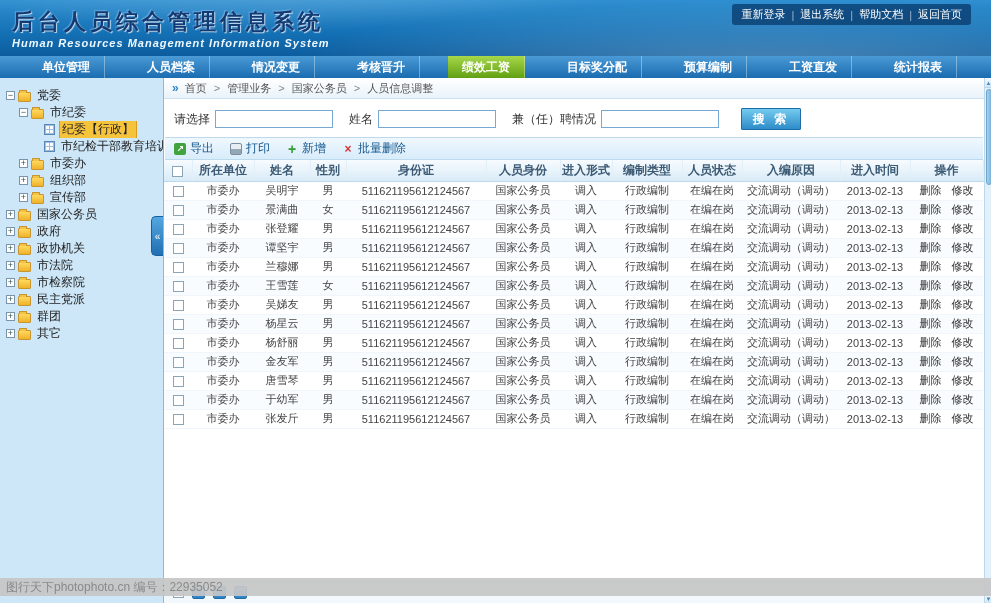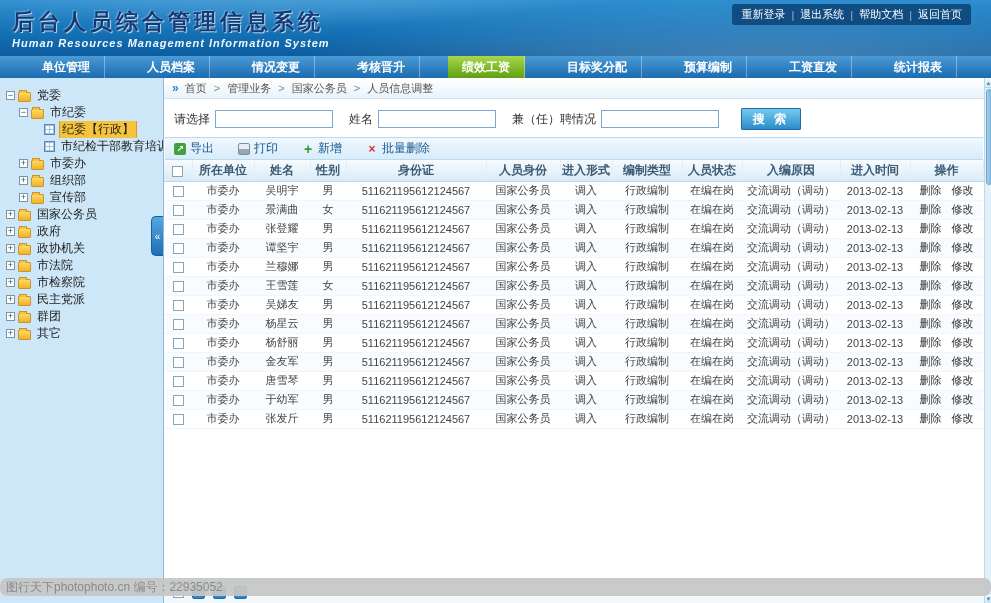--- a/index.html
+++ b/index.html
@@ -105,21 +105,21 @@
   .scroll-arrow { height:10px; display:flex; align-items:center; justify-content:center; font-size:6px; color:#4e86b8;
     background:linear-gradient(180deg,#f4fafd,#cfe6f5); border-bottom:1px solid #b7d6ea; cursor:pointer; }
   .scroll-arrow.down { position:absolute; bottom:0; left:0; right:0; border-top:1px solid #b7d6ea; border-bottom:none; }
   .scroll-thumb { margin:1px; height:96px; border-radius:3px; background:linear-gradient(90deg,#a9d0ec,#7db4dc); border:1px solid #6ea3cc; cursor:pointer; }
 
   
   .pager { position:absolute; left:0; right:9px; bottom:0; height:22px; display:flex; align-items:center; gap:8px;
     padding:0 9px; background:#f2f8fc; border-top:1px solid #bcd9ee; }
   .pager-btn { width:13px; height:13px; border-radius:2px; background:linear-gradient(180deg,#6fb7e8,#2e7fc0); border:1px solid #1f6da8; cursor:pointer; }
   .watermark { position:absolute; left:0; right:0; bottom:7px; height:18px; z-index:50;
-    background:rgba(197,197,197,0.92); color:#8a8a8a; font-size:12px; line-height:18px; padding-left:6px;border-radius:7px; }
+    background:rgba(197,197,197,0.92); color:#8a8a8a; font-size:12px; line-height:18px; padding-left:6px; }
 </style>
 </head>
 <body>
 
 <div class="app">
 
   <div class="header">
     <div class="title">后台人员综合管理信息系统</div>
     <div class="subtitle">Human Resources Management Information System</div>
     <div class="header-links">
@@ -242,21 +242,21 @@
             <input class="search-input" style="">
             <label class="search-label">姓名</label>
             <input class="search-input" style="">
             <label class="search-label">兼（任）聘情况</label>
             <input class="search-input" style="">
           </span>
         <button class="search-button">搜 索</button>
       </div>
 
       <div class="toolbar">
-        <span class="search-fields" style="gap:24px;">
+        <span class="search-fields" style="gap:16px;">
             <a class="tool-button">
               <span class="ticon export-icon"></span>
               <span class="tool-label">导出</span>
             </a>
             <a class="tool-button">
               <span class="ticon print-icon"></span>
               <span class="tool-label">打印</span>
             </a>
             <a class="tool-button">
               <span class="ticon add-icon"></span>

